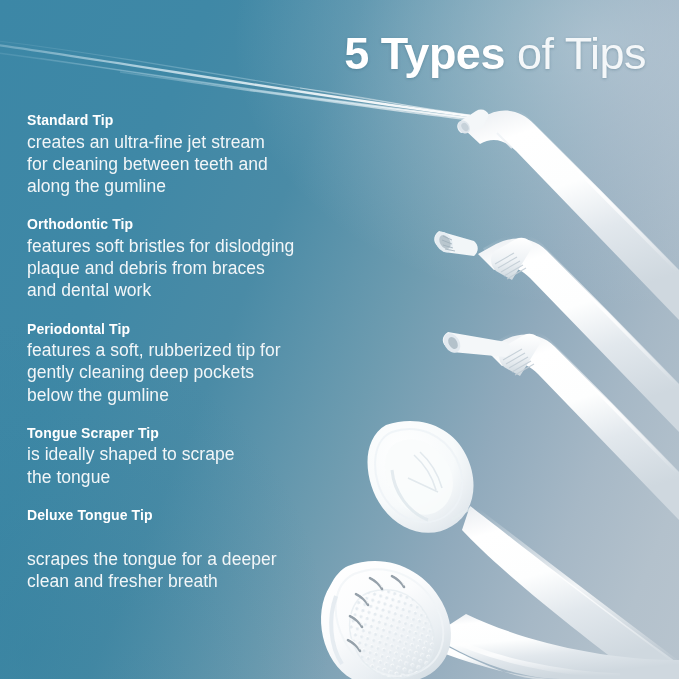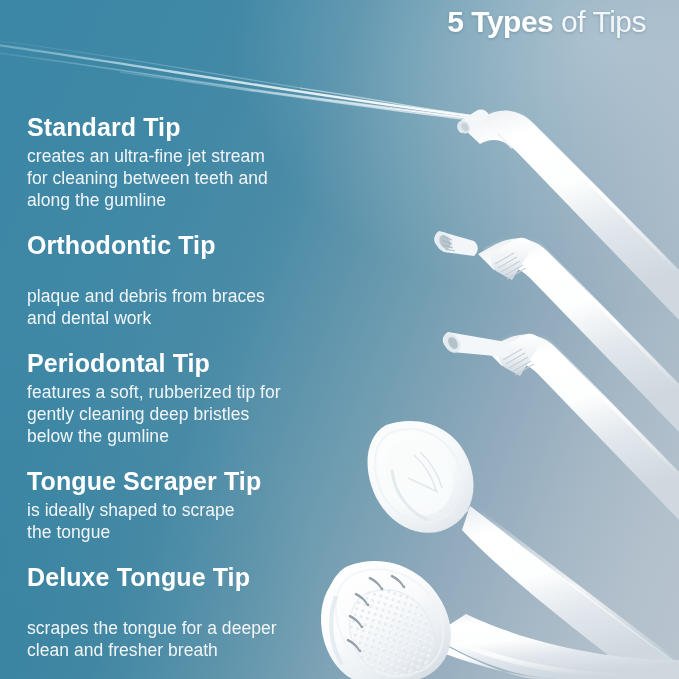--- a/index.html
+++ b/index.html
@@ -32,23 +32,23 @@
     inset: 0;
     pointer-events: none;
     background:
       radial-gradient(ellipse 520px 380px at 88% 6%, rgba(205,216,226,0.55), rgba(205,216,226,0) 70%),
       radial-gradient(ellipse 420px 460px at 4% 96%, rgba(46,126,156,0.40), rgba(46,126,156,0) 72%);
   }
 
   
   .title {
     position: absolute;
-    top: 6px;
+    top: 30px;
     right: 33px;
-    font-size: 30px;
+    font-size: 45px;
     line-height: 1.05;
     color: #ffffff;
     letter-spacing: -0.5px;
     white-space: nowrap;
     text-shadow: 0 1px 3px rgba(40,80,100,0.30);
   }
   .title .t-strong { font-weight: bold; }
   .title .t-light  { font-weight: normal; color: #f4f7f9; }
 
   
@@ -65,21 +65,21 @@
   .blocks {
     position: absolute;
     left: 27px;
     top: 112px;
     width: 320px;
   }
   .block { margin-bottom: 19px; }
   .block:last-child { margin-bottom: 6px; }
   .block h3 {
     margin: 0 0 1px 0;
-    font-size: 25px;
+    font-size: 14px;
     font-weight: bold;
     color: #ffffff;
     letter-spacing: 0.1px;
     line-height: 1.26;
   }
   .block p {
     margin: 0;
     font-size: 17.5px;
     font-weight: normal;
     color: #f2f6f8;
@@ -282,31 +282,31 @@
       <p>
         <span>creates an ultra-fine jet stream</span><br>
         <span>for cleaning between teeth and</span><br>
         <span>along the gumline</span>
       </p>
     </div>
 
     <div class="block">
       <h3>Orthodontic Tip</h3>
       <p>
-        <br>
+        <span>features soft bristles for dislodging</span><br>
         <span>plaque and debris from braces</span><br>
         <span>and dental work</span>
       </p>
     </div>
 
     <div class="block">
       <h3>Periodontal Tip</h3>
       <p>
         <span>features a soft, rubberized tip for</span><br>
-        <span>gently cleaning deep bristles</span><br>
+        <span>gently cleaning deep pockets</span><br>
         <span>below the gumline</span>
       </p>
     </div>
 
     <div class="block">
       <h3>Tongue Scraper Tip</h3>
       <p>
         <span>is ideally shaped to scrape</span><br>
         <span>the tongue</span>
       </p>

